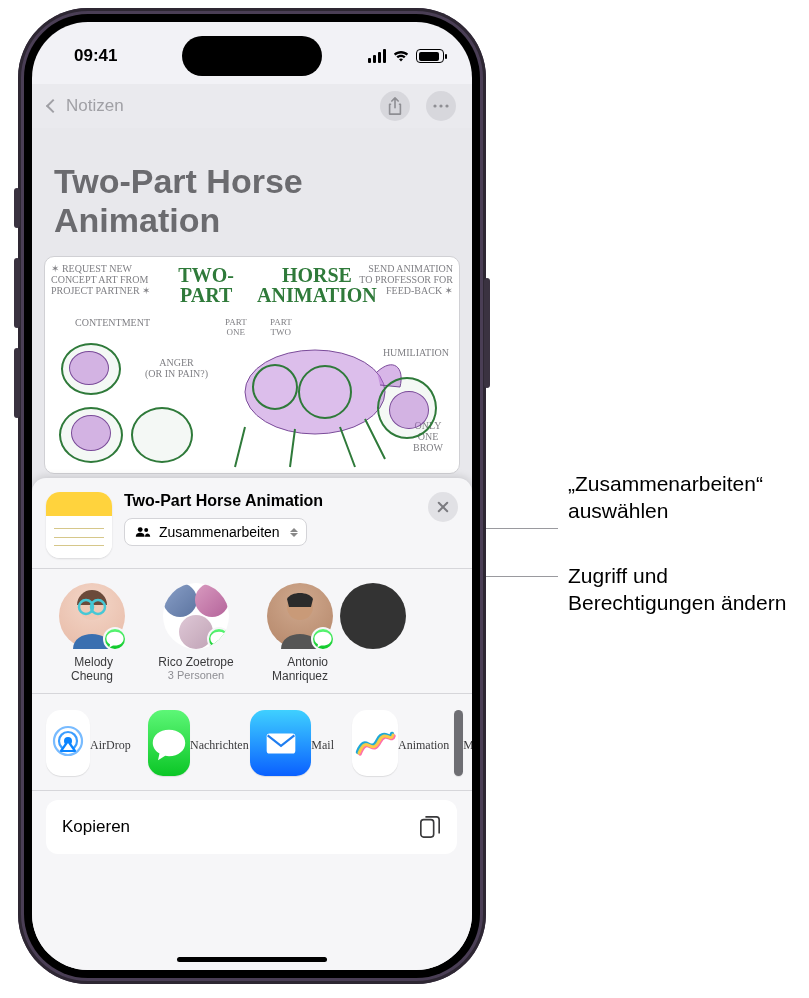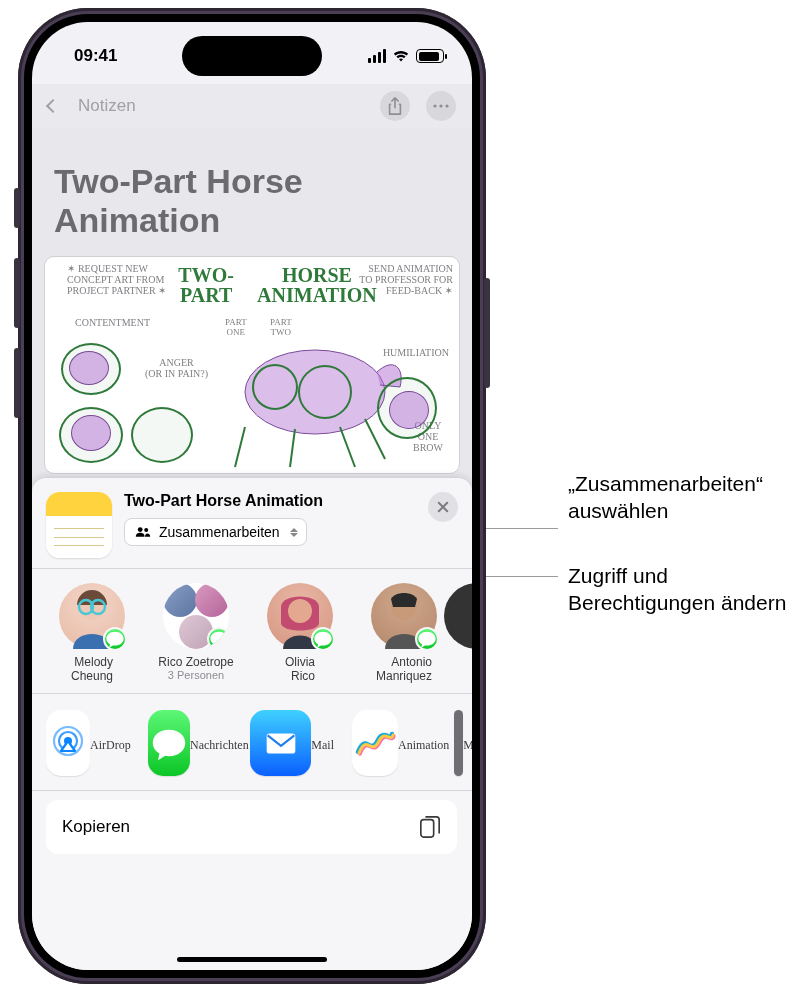--- a/index.html
+++ b/index.html
@@ -70,21 +70,21 @@
   .battery .fill { position:absolute; left:1.5px; top:1.5px; bottom:1.5px; width:20px; background:#000; border-radius:2px;}
 
   
   .navbar {
     position:absolute; top:62px; left:0; right:0; height:44px;
     display:flex; align-items:center; justify-content:space-between;
     padding: 0 16px;
     background: rgba(0,0,0,0.03);
     color:#8e8e93;
   }
-  .nav-left { display:flex; align-items:center; gap:20px; color:#a0a0a5; font-size:17px; }
+  .nav-left { display:flex; align-items:center; gap:8px; color:#a0a0a5; font-size:17px; }
   .nav-right { display:flex; align-items:center; gap:16px; }
   .circle-icon {
     width:30px; height:30px; border-radius:50%;
     background: rgba(120,120,128,0.16);
     display:flex; align-items:center; justify-content:center;
     color:#8e8e93;
   }
   .chevron-back { display:inline-block; width:10px; height:10px; border-left:2.5px solid #a0a0a5; border-bottom:2.5px solid #a0a0a5; transform:rotate(45deg); }
 
   
@@ -286,21 +286,21 @@
           </div>
         </div>
 
         <div class="note-bg"></div>
         <div class="note-title">Two-Part Horse Animation</div>
 
         <div class="note-image">
           <div class="sketch-body">
             <span class="sketch-title" style="color:#2f7a3a;left:40%;">TWO-<br>PART</span>
             <span class="sketch-title" style="left:68%;">HORSE<br>ANIMATION</span>
-            <span class="sketch-label" style="top:6px;left:6px;width:120px;margin-left:16px;">✶ REQUEST NEW CONCEPT ART FROM PROJECT PARTNER ✶</span>
+            <span class="sketch-label" style="top:6px;left:6px;width:120px;">✶ REQUEST NEW CONCEPT ART FROM PROJECT PARTNER ✶</span>
             <span class="sketch-label" style="top:60px;left:30px;">CONTENTMENT</span>
             <span class="sketch-label" style="top:100px;left:100px;white-space:pre;text-align:center;">ANGER
 (OR IN PAIN?)</span>
             <span class="sketch-label" style="top:60px;left:180px;white-space:pre;text-align:center;font-size:9px;">PART
 ONE</span>
             <span class="sketch-label" style="top:60px;left:225px;white-space:pre;text-align:center;font-size:9px;">PART
 TWO</span>
             <span class="sketch-label" style="top:6px;right:6px;width:100px;text-align:right;">SEND ANIMATION TO PROFESSOR FOR FEED-BACK ✶</span>
             <span class="sketch-label" style="top:90px;right:10px;">HUMILIATION</span>
             <span class="sketch-label" style="bottom:20px;right:16px;white-space:pre;text-align:center;">ONLY
@@ -388,36 +388,20 @@
                 <div class="msg-badge">
                     <svg width="13" height="13" viewBox="0 0 14 14">
                       <path d="M7 2 C3.7 2 1 4 1 6.8 C1 8.4 2 9.8 3.5 10.6 L3 13 L5.6 11.5 C6 11.6 6.5 11.6 7 11.6 C10.3 11.6 13 9.5 13 6.8 C13 4 10.3 2 7 2 Z" fill="#fff"></path>
                     </svg>
                   </div>
               </div>
               <div class="cname">Rico Zoetrope</div>
               <div class="csubtitle">3 Personen</div>
             </div>
 
-            <div class="contact">
-              <div class="avatar" style="background:radial-gradient(circle at 50% 30%,#e8b8a6,#d4947e);">
-                <svg viewBox="0 0 66 66">
-                    <path d="M14 24 C14 10 52 10 52 24 L52 40 C52 50 14 50 14 40 Z" fill="#c24b6f"></path>
-                    <circle cx="33" cy="28" r="12" fill="#e3a88f"></circle>
-                    <path d="M16 66 C16 48 50 48 50 66" fill="#323845"></path>
-                  </svg>
-                <div class="msg-badge">
-                    <svg width="13" height="13" viewBox="0 0 14 14">
-                      <path d="M7 2 C3.7 2 1 4 1 6.8 C1 8.4 2 9.8 3.5 10.6 L3 13 L5.6 11.5 C6 11.6 6.5 11.6 7 11.6 C10.3 11.6 13 9.5 13 6.8 C13 4 10.3 2 7 2 Z" fill="#fff"></path>
-                    </svg>
-                  </div>
-              </div>
-              <div class="cname" style="white-space:pre-line;">Olivia
-Rico</div>
-            </div>
 
             <div class="contact">
               <div class="avatar" style="background:radial-gradient(circle at 50% 30%,#d0a98e,#b38568);">
                 <svg viewBox="0 0 66 66">
                     <circle cx="33" cy="24" r="13" fill="#c99a78"></circle>
                     <path d="M20 16 C24 8 42 8 46 16 L44 24 L22 24 Z" fill="#2b2b2b"></path>
                     <path d="M14 66 C14 46 52 46 52 66" fill="#555"></path>
                   </svg>
                 <div class="msg-badge">
                     <svg width="13" height="13" viewBox="0 0 14 14">

